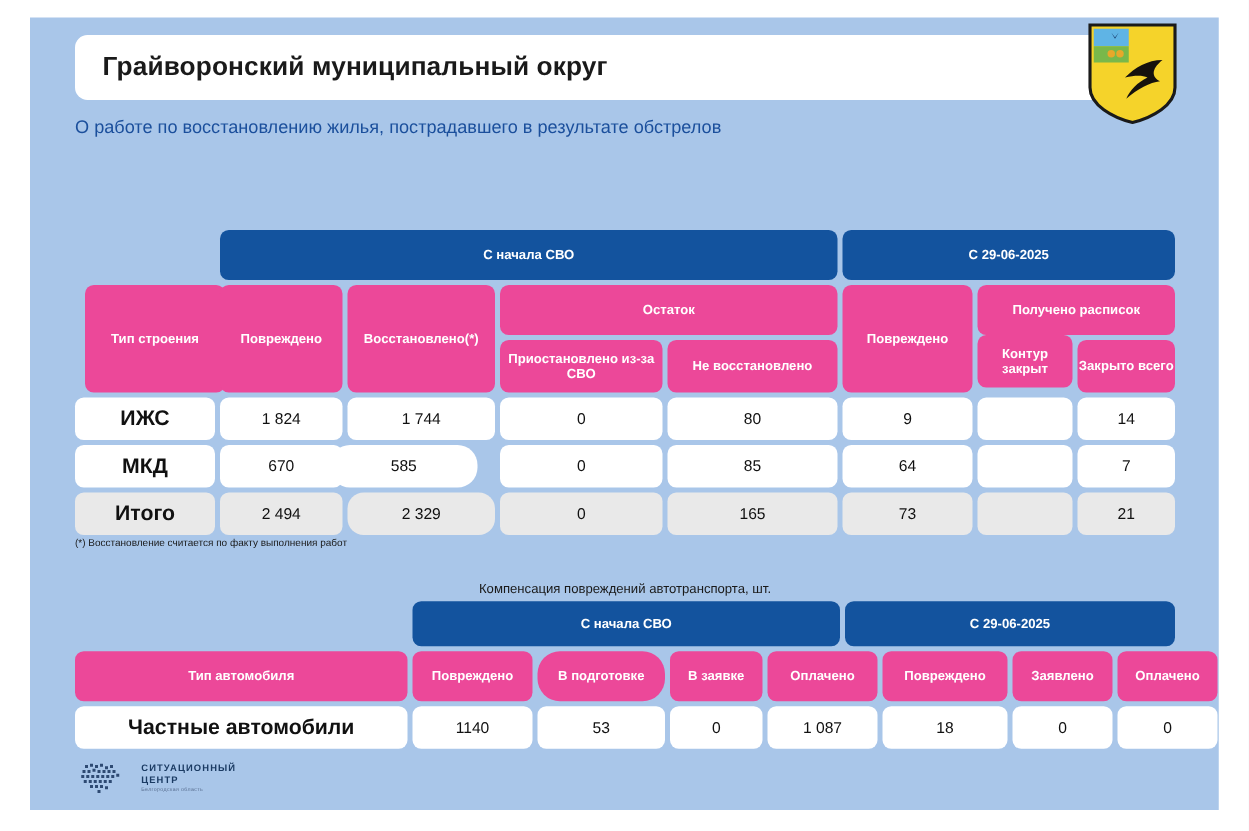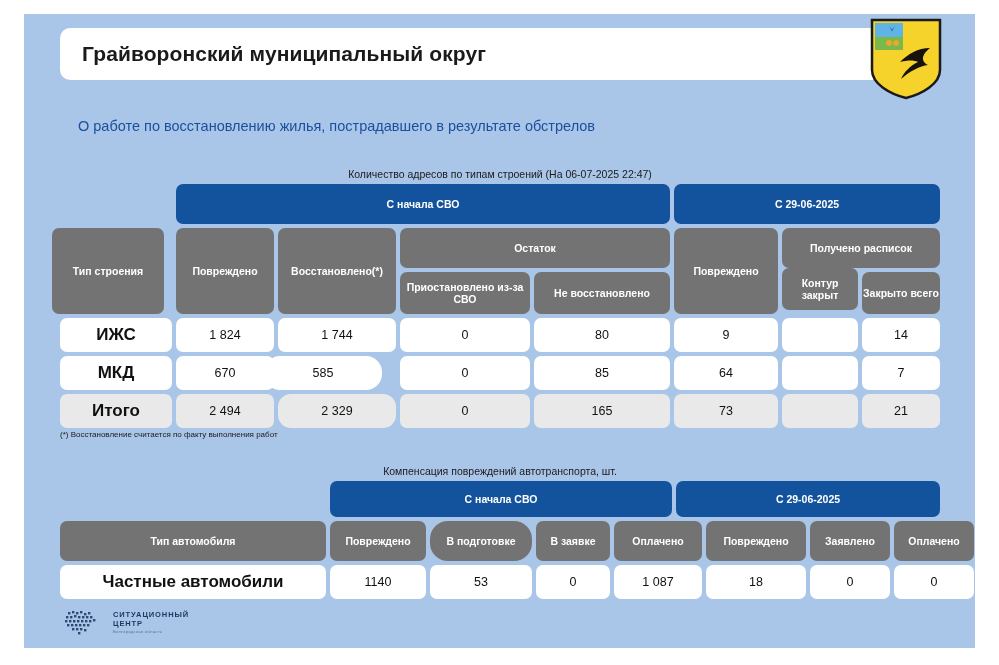--- a/index.html
+++ b/index.html
@@ -29,42 +29,41 @@
     font-size: 21px; font-weight: bold; color: #1a1a1a;
     padding-left: 22px; letter-spacing: .1px;
   }
   .crest {
     position: absolute;
     left: 846px; top: 4px;
     width: 72px; height: 82px;
   }
   .subtitle {
     position: absolute;
-    left: 54px; top: 78px;
+    left: 36px; top: 78px;
     width: 560px;
     font-size: 14.5px; line-height: 1.45;
     color: #1b4f9c;
-    margin-top: 24px;
   }
 
   
   .tbl-caption {
     position: absolute;
     font-size: 10.5px; color: #1a1a1a;
     text-align: center;
   }
   .cell {
     position: absolute;
     display: flex; align-items: center; justify-content: center;
     text-align: center;
     border-radius: 7px;
     line-height: 1.15;
   }
   .hdr {
-    background: #737373;
+    background: #ec4899;
     color: #ffffff;
     font-size: 10.5px; font-weight: bold;
   }
   .hdr-top { background: #13539e; }
   .val {
     background: #ffffff;
     color: #111111;
     font-size: 12.5px;
   }
   .val.rowname { font-weight: bold; font-size: 17px; }
@@ -100,26 +99,25 @@
     <rect x="5" y="5" width="28" height="14" fill="#5fb4e5"></rect>
     <rect x="5" y="19" width="28" height="13" fill="#79b84a"></rect>
     <path d="M19 8 l3 4 l3-4 l-3 5 z" fill="#0f2d5c"></path>
     <circle cx="19" cy="25" r="3" fill="#e8a82a"></circle>
     <circle cx="26" cy="25" r="3" fill="#e8a82a"></circle>
     <path d="M60 30 C48 30 38 36 30 44 C38 42 44 42 48 44 C40 48 34 54 31 61 C40 53 50 48 58 47 C52 44 50 38 60 30 Z" fill="#16120d"></path>
   </svg>
 
   <div class="subtitle">О работе по восстановлению жилья, пострадавшего в результате обстрелов</div>
 
-  <div class="tbl-caption" style="left:36px; top:154px; width:880px;">Количество адресов по типам строений (На 06-07-2025 22:47)</div>
 
   <div class="cell hdr hdr-top" style="left:152px; top:170px; width:494px; height:40px;">С начала СВО</div>
   <div class="cell hdr hdr-top" style="left:650px; top:170px; width:266px; height:40px;">С 29-06-2025</div>
 
-  <div class="cell hdr" style="left:28px; top:214px; width:112px; height:86px;">Тип строения</div>
+  <div class="cell hdr" style="left:44px; top:214px; width:112px; height:86px;">Тип строения</div>
   <div class="cell hdr" style="left:152px; top:214px; width:98px; height:86px;">Повреждено</div>
   <div class="cell hdr" style="left:254px; top:214px; width:118px; height:86px;">Восстановлено(*)</div>
   <div class="cell hdr" style="left:376px; top:214px; width:270px; height:40px;">Остаток</div>
   <div class="cell hdr" style="left:376px; top:258px; width:130px; height:42px;">Приостановлено из-за СВО</div>
   <div class="cell hdr" style="left:510px; top:258px; width:136px; height:42px;">Не восстановлено</div>
   <div class="cell hdr" style="left:650px; top:214px; width:104px; height:86px;">Повреждено</div>
   <div class="cell hdr" style="left:758px; top:214px; width:158px; height:40px;">Получено расписок</div>
   <div class="cell hdr" style="left:758px; top:254px; width:76px; height:42px;">Контур закрыт</div>
   <div class="cell hdr" style="left:838px; top:258px; width:78px; height:42px;">Закрыто всего</div>
 

